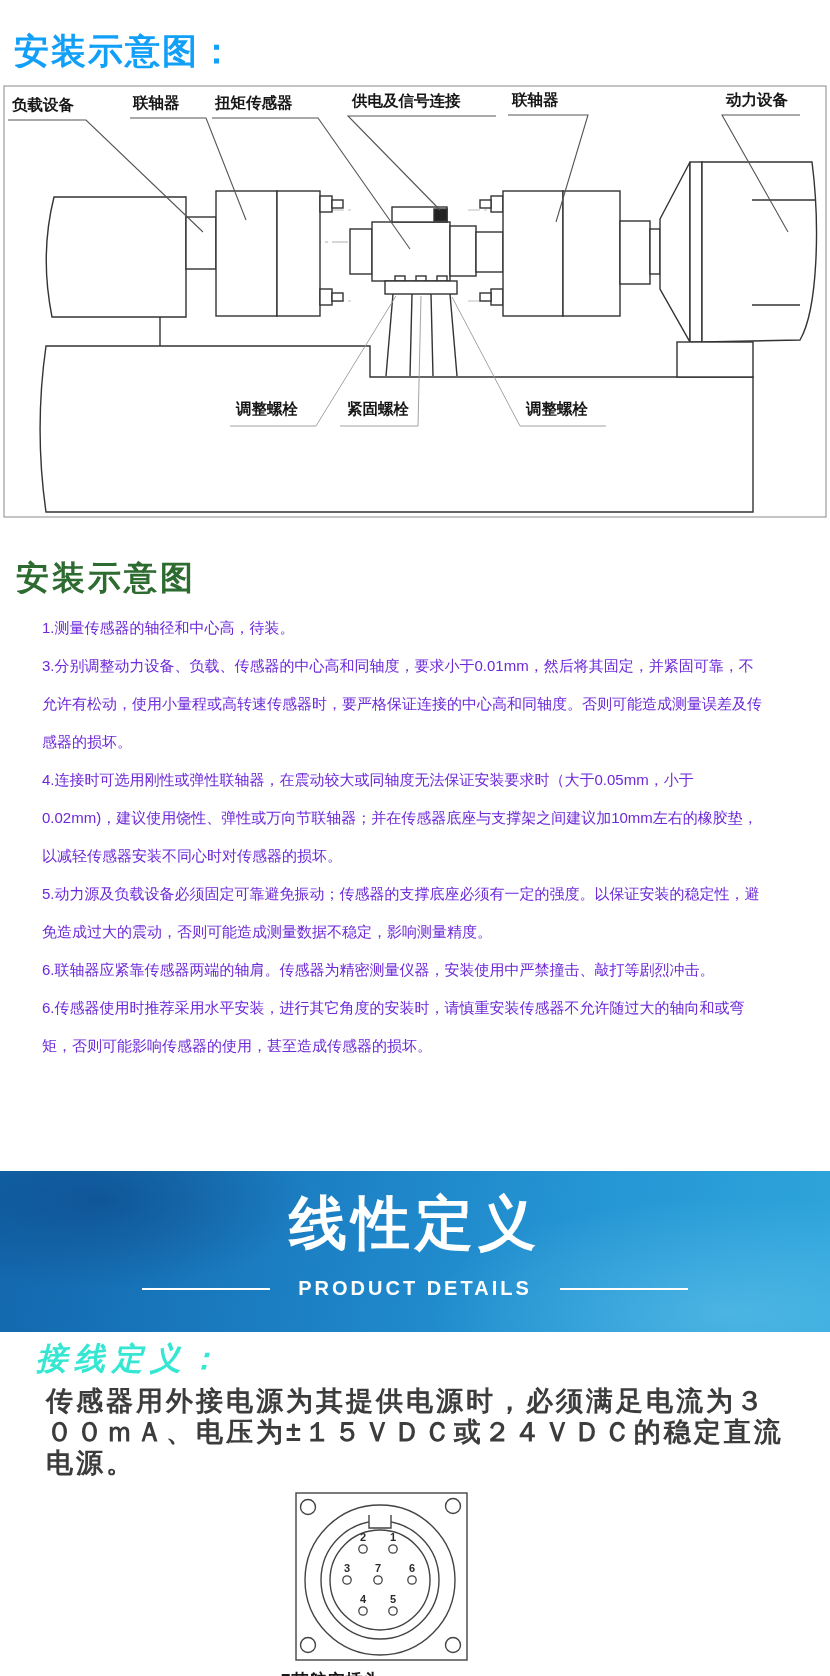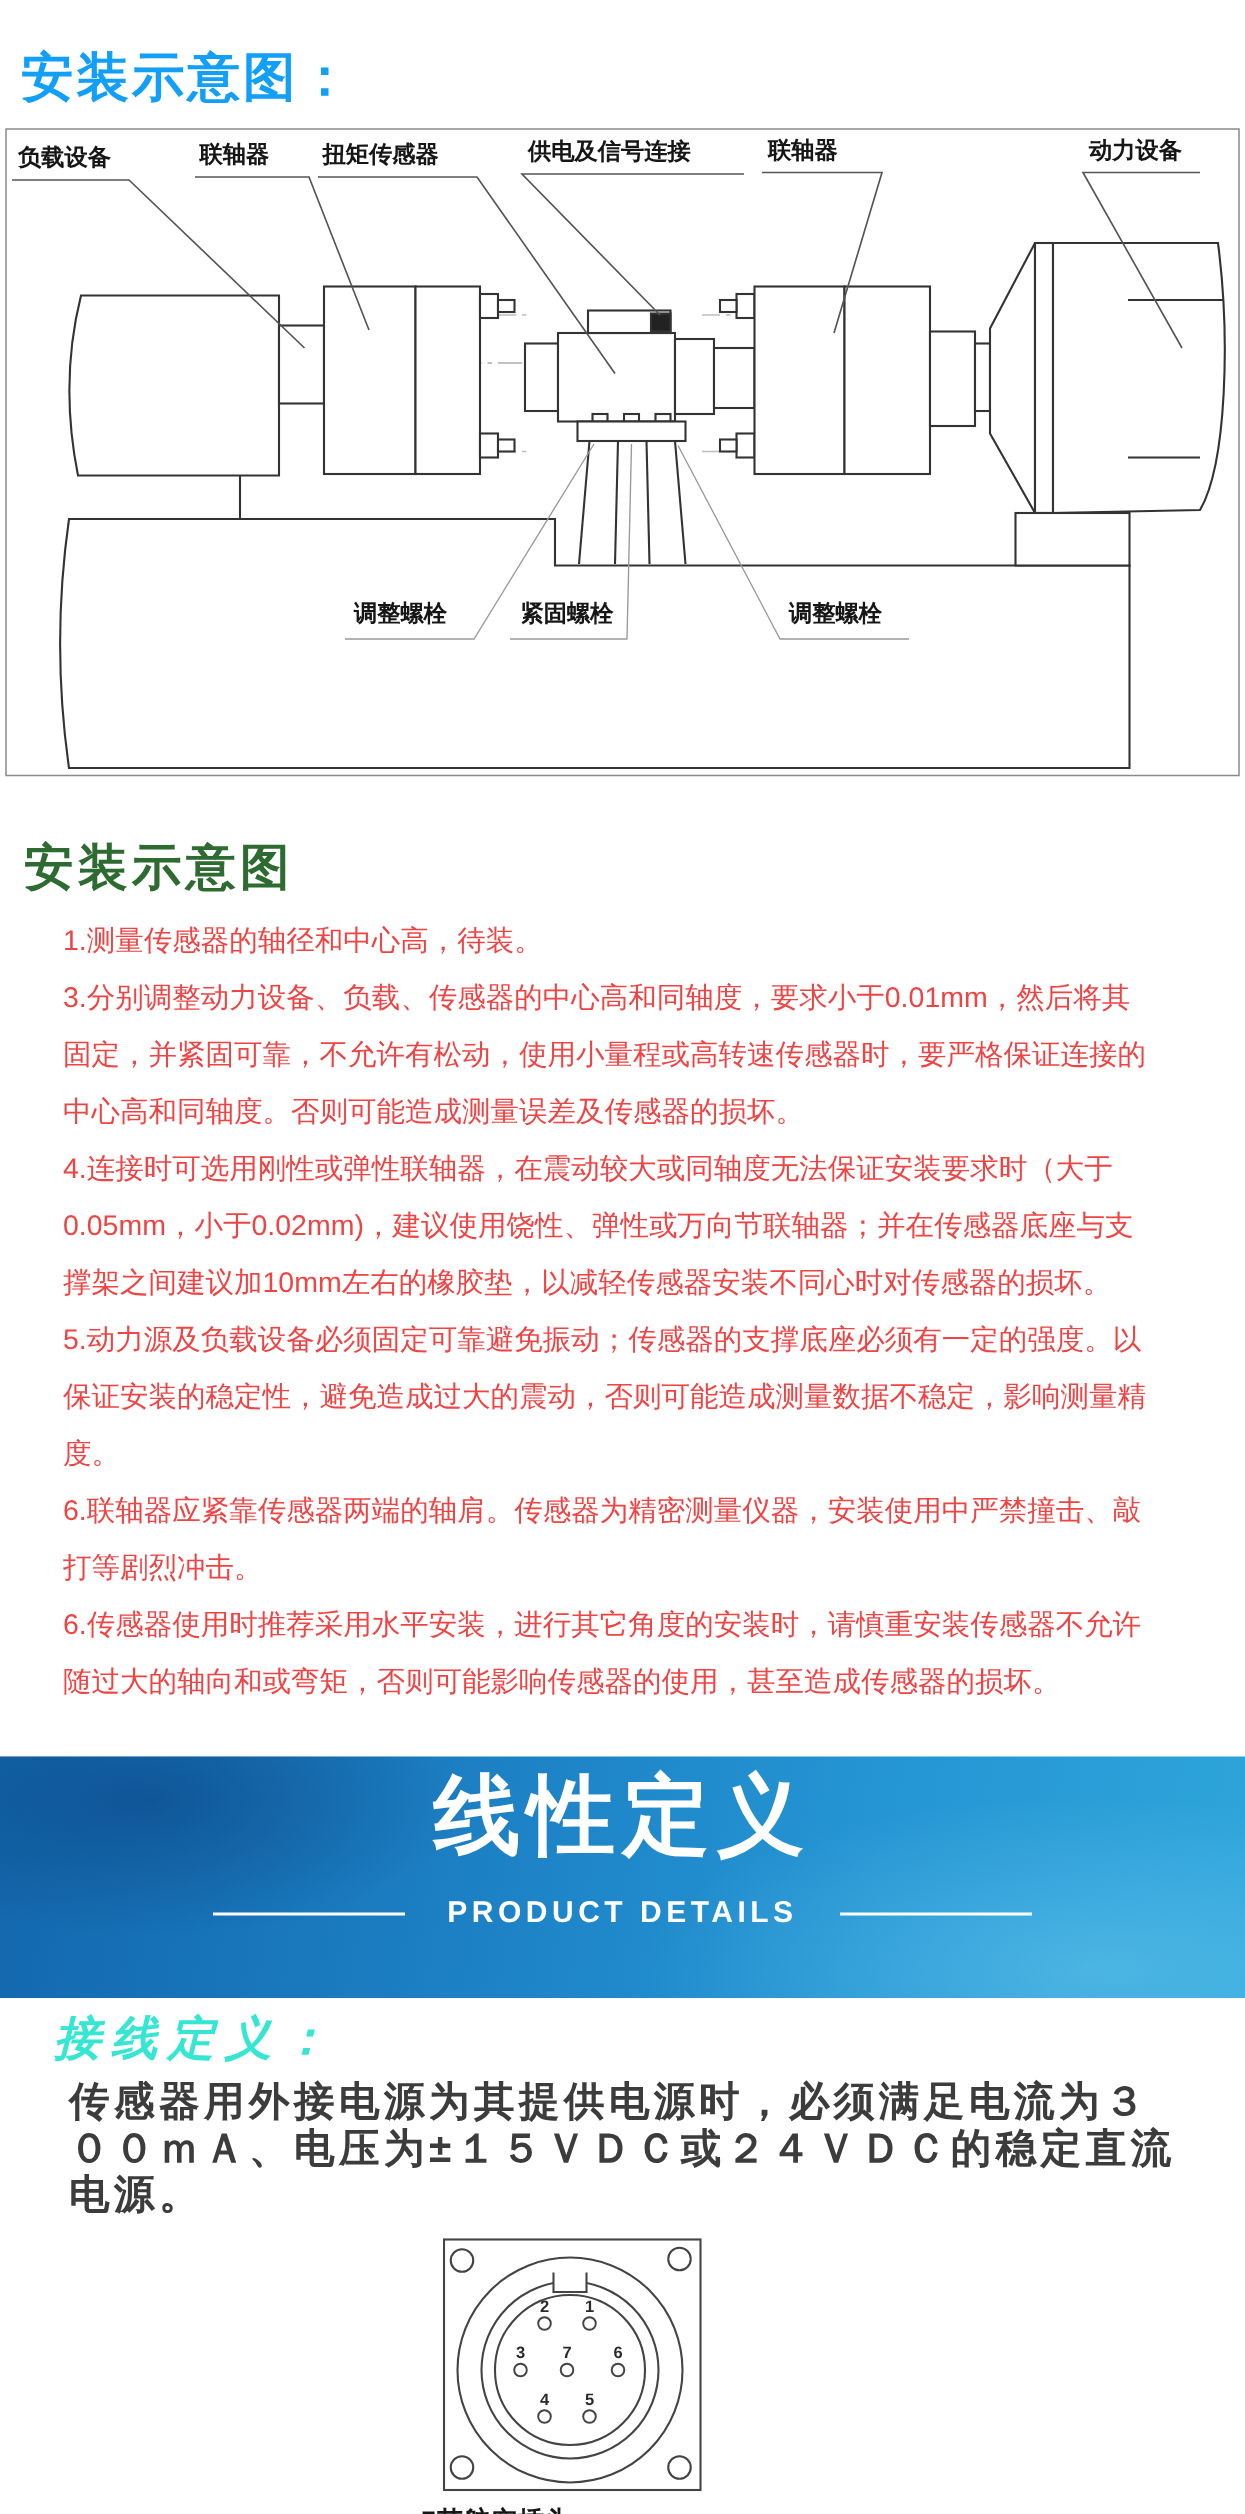--- a/index.html
+++ b/index.html
@@ -14,33 +14,33 @@
   }
   .diagram-wrap{position:absolute;top:60px;left:0;width:830px;height:436px;}
   .diagram-wrap svg{display:block;}
   .diagram-label{font-size:15.5px;font-weight:bold;fill:#161616;}
   .method-title{
     position:absolute;top:532px;left:16px;
     font-size:33px;font-weight:bold;color:#2e6b31;letter-spacing:3px;
   }
   .steps{
     position:absolute;top:585px;left:42px;width:724px;
-    font-size:19px;line-height:38px;color:#ef4444;
+    font-size:15px;line-height:38px;color:#6d28d9;
   }
   .steps p{margin:0;}
   .banner{
     position:absolute;top:1147px;left:0;width:830px;height:161px;
     background:
       radial-gradient(ellipse 300px 130px at 12% 18%, rgba(8,55,115,.45), transparent 70%),
       radial-gradient(ellipse 420px 160px at 88% 88%, rgba(130,215,245,.38), transparent 72%),
       linear-gradient(100deg,#1367ad 0%,#1e85c8 45%,#2596d4 70%,#2ea5db 100%);
     color:#ffffff;text-align:center;
   }
   .banner-title{
-    padding-top:1px;font-size:58px;font-weight:bold;letter-spacing:5px;
+    padding-top:14px;font-size:58px;font-weight:bold;letter-spacing:5px;
   }
   .banner-sub{
     margin-top:14px;display:flex;align-items:center;justify-content:center;gap:28px;
     font-size:20px;font-weight:bold;letter-spacing:3px;
   }
   .banner-line{width:128px;height:2px;background:#ffffff;}
   .wiring-title{
     position:absolute;top:1314px;left:36px;
     font-size:31px;font-weight:bold;font-style:italic;color:#35e6d3;letter-spacing:7px;
   }

